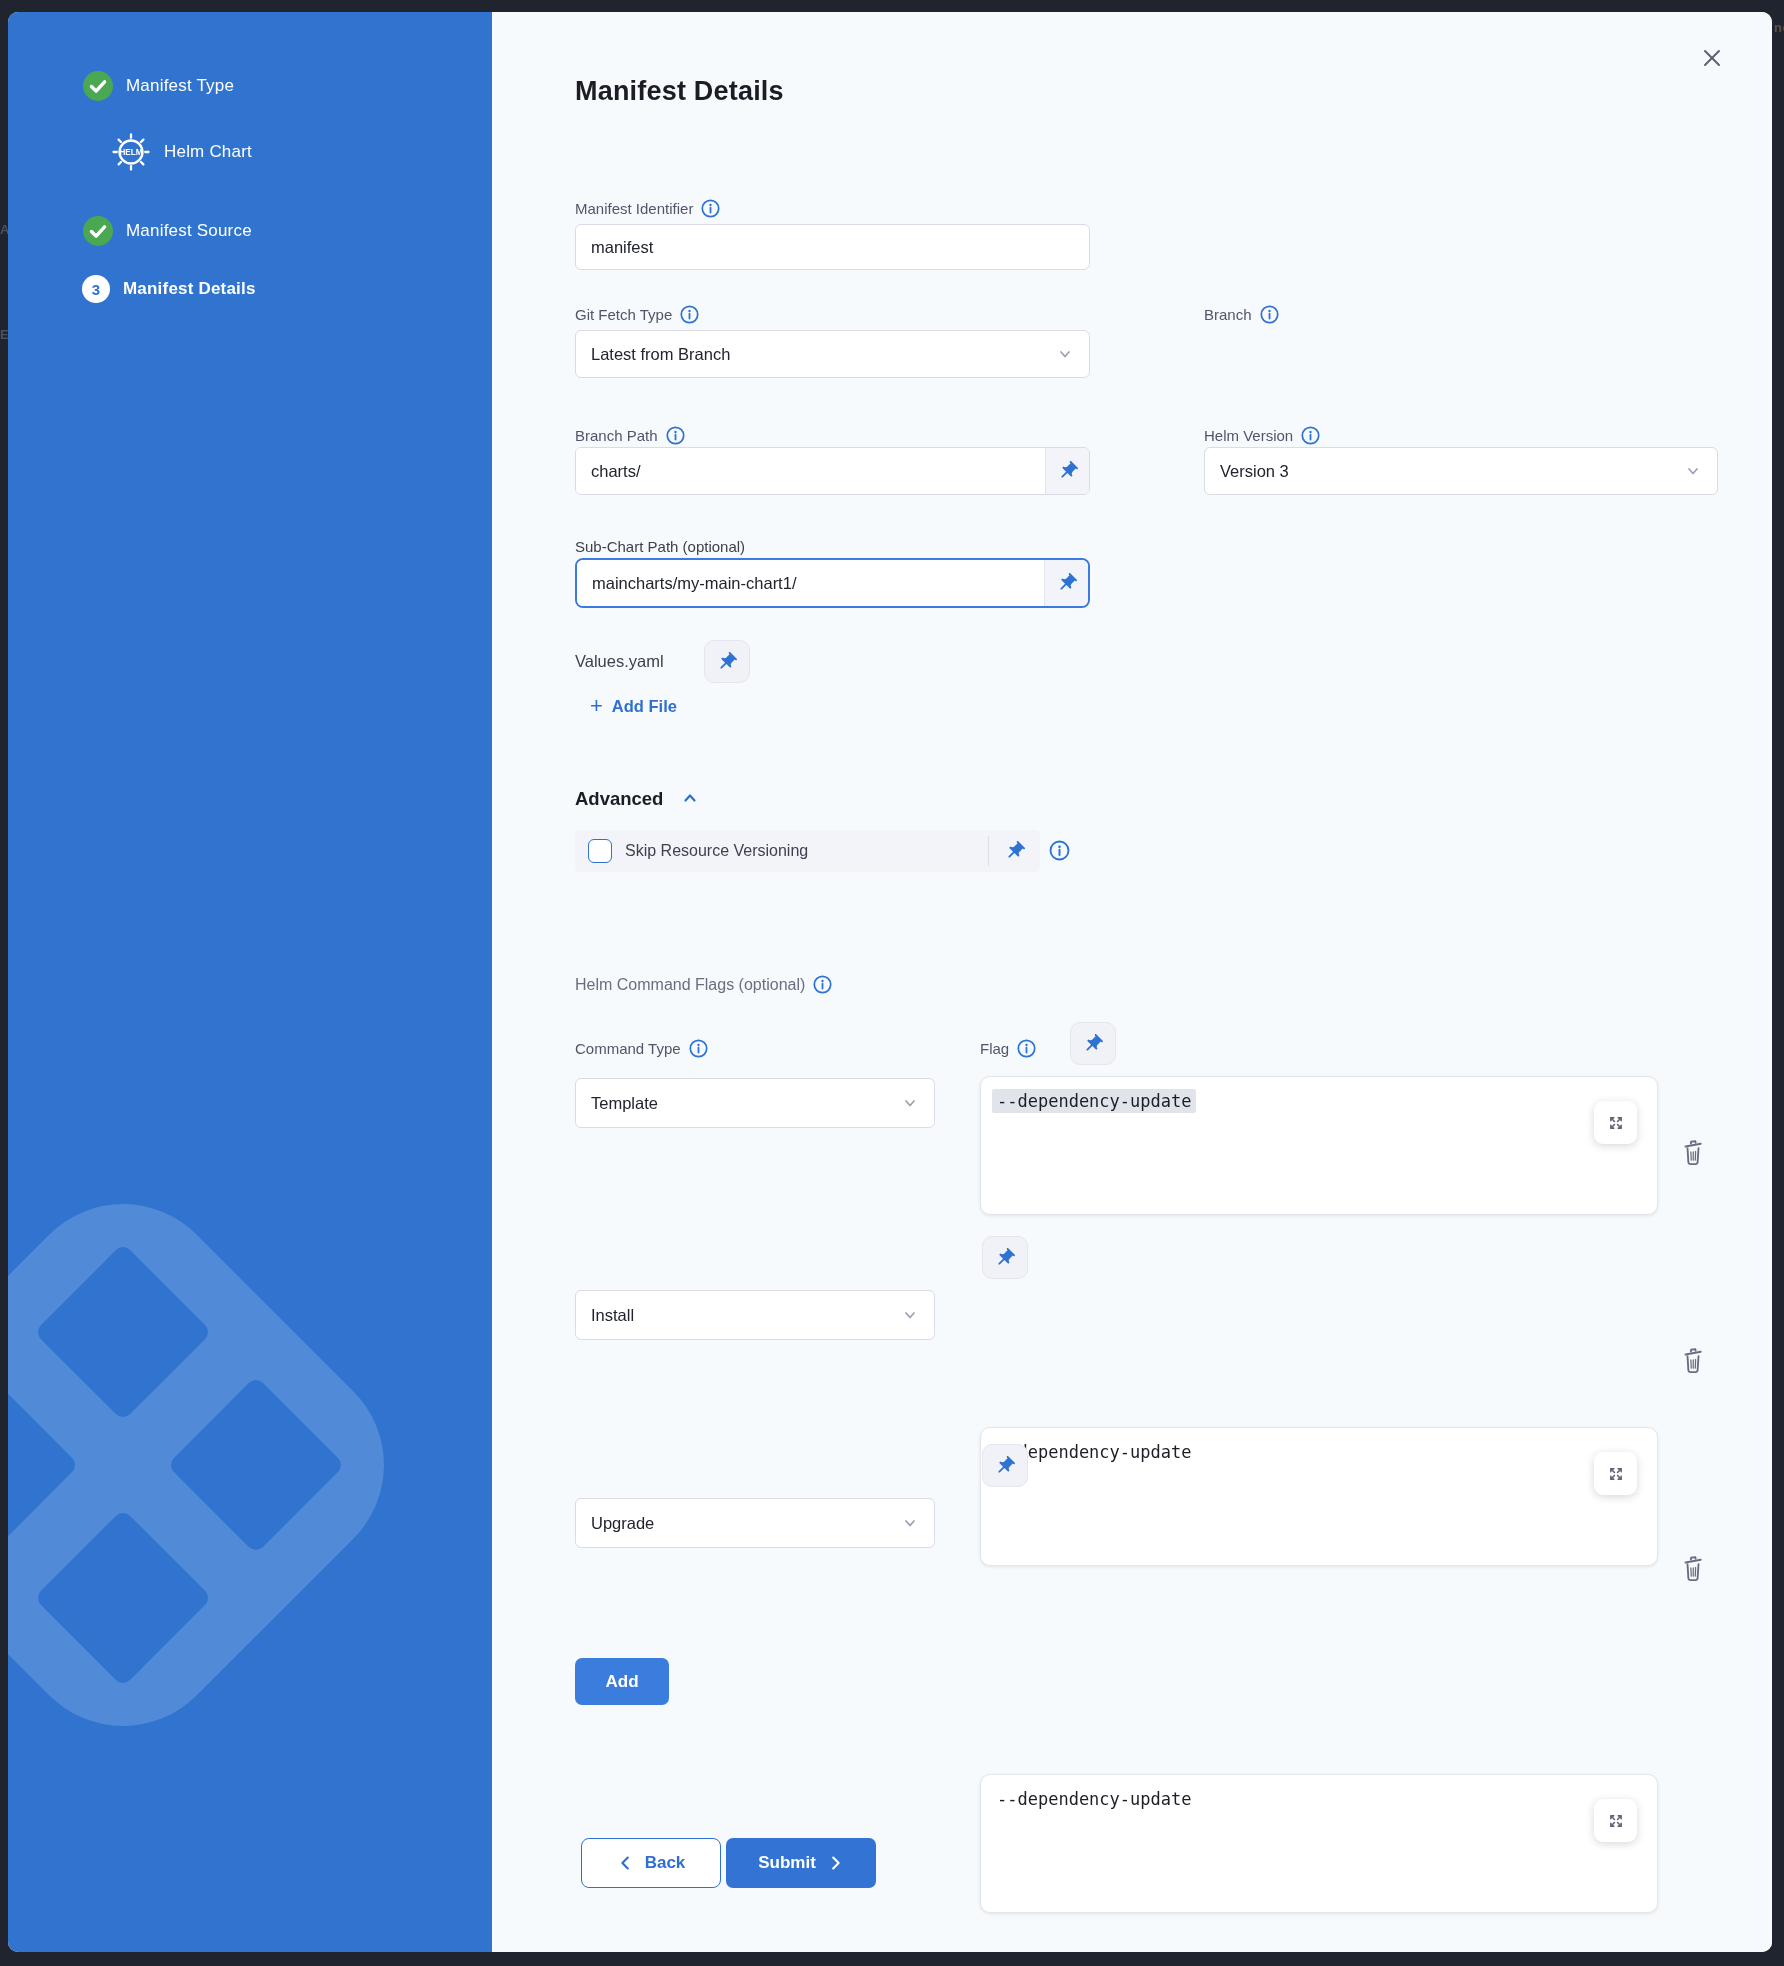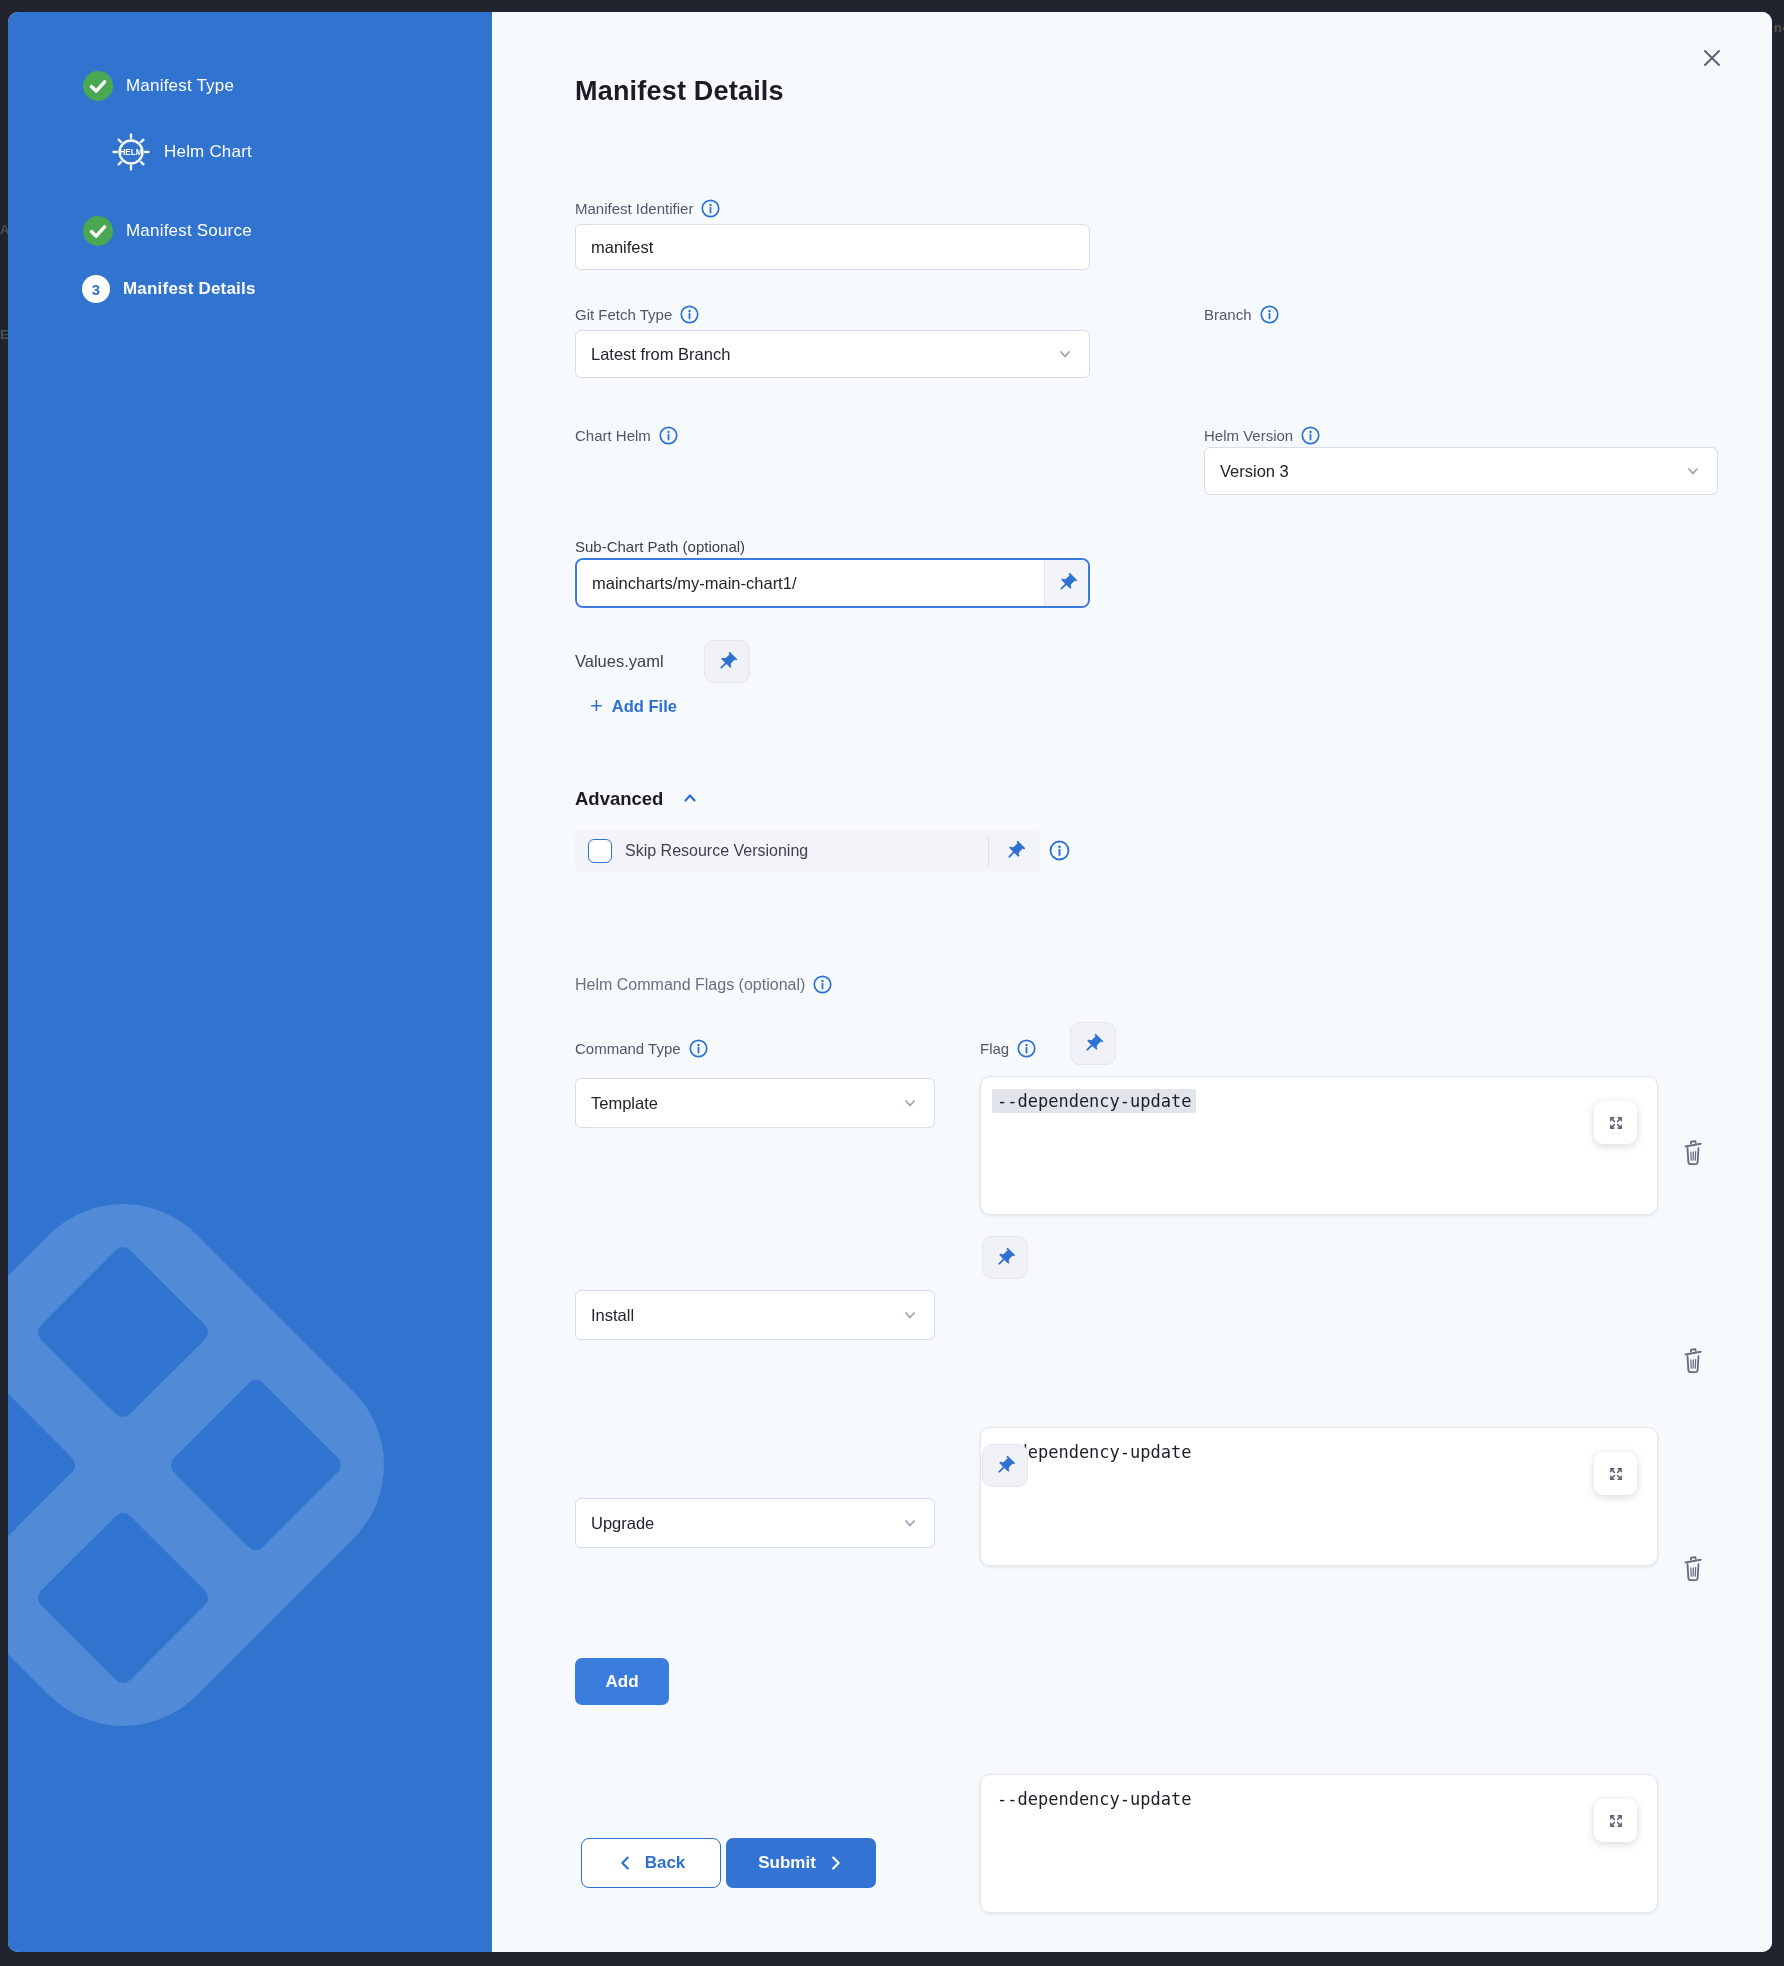--- a/index.html
+++ b/index.html
@@ -198,26 +198,34 @@
         <span style="display:flex">
             <svg width="21" height="21" viewBox="0 0 22 22">
               <circle cx="11" cy="11" r="8.6" fill="none" stroke="#2e72d2" stroke-width="1.8"></circle>
               <circle cx="11" cy="7.4" r="1.25" fill="#2e72d2"></circle>
               <line x1="11" y1="10.2" x2="11" y2="15.2" stroke="#2e72d2" stroke-width="1.9" stroke-linecap="round"></line>
             </svg>
           </span>
       </div>
 
       <div class="field-label abs" style="left:83px;top:413px">
-        <span class="txt">Chart Helm</span>
-        <span style="display:flex">
-            <svg width="21" height="21" viewBox="0 0 22 22">
-              <circle cx="11" cy="11" r="8.6" fill="none" stroke="#2e72d2" stroke-width="1.8"></circle>
-              <circle cx="11" cy="7.4" r="1.25" fill="#2e72d2"></circle>
-              <line x1="11" y1="10.2" x2="11" y2="15.2" stroke="#2e72d2" stroke-width="1.9" stroke-linecap="round"></line>
+        <span class="txt">Branch Path</span>
+        <span style="display:flex">
+            <svg width="21" height="21" viewBox="0 0 22 22">
+              <circle cx="11" cy="11" r="8.6" fill="none" stroke="#2e72d2" stroke-width="1.8"></circle>
+              <circle cx="11" cy="7.4" r="1.25" fill="#2e72d2"></circle>
+              <line x1="11" y1="10.2" x2="11" y2="15.2" stroke="#2e72d2" stroke-width="1.9" stroke-linecap="round"></line>
+            </svg>
+          </span>
+      </div>
+      <div class="pin-field abs" style="left:83px;top:435px">
+        <input value="charts/" style="">
+        <span class="pin-suffix">
+            <svg width="22" height="22" viewBox="0 0 24 24">
+              <path transform="rotate(45 12 12)" fill="#2e72d2" d="M16 9V4h1c.55 0 1-.45 1-1s-.45-1-1-1H7c-.55 0-1 .45-1 1s.45 1 1 1h1v5c0 1.66-1.34 3-3 3v2h5.97v7l1 1 1-1v-7H19v-2c-1.66 0-3-1.34-3-3z"></path>
             </svg>
           </span>
       </div>
 
       <div class="field-label abs" style="left:712px;top:413px">
         <span class="txt">Helm Version</span>
         <span style="display:flex">
             <svg width="21" height="21" viewBox="0 0 22 22">
               <circle cx="11" cy="11" r="8.6" fill="none" stroke="#2e72d2" stroke-width="1.8"></circle>
               <circle cx="11" cy="7.4" r="1.25" fill="#2e72d2"></circle>

